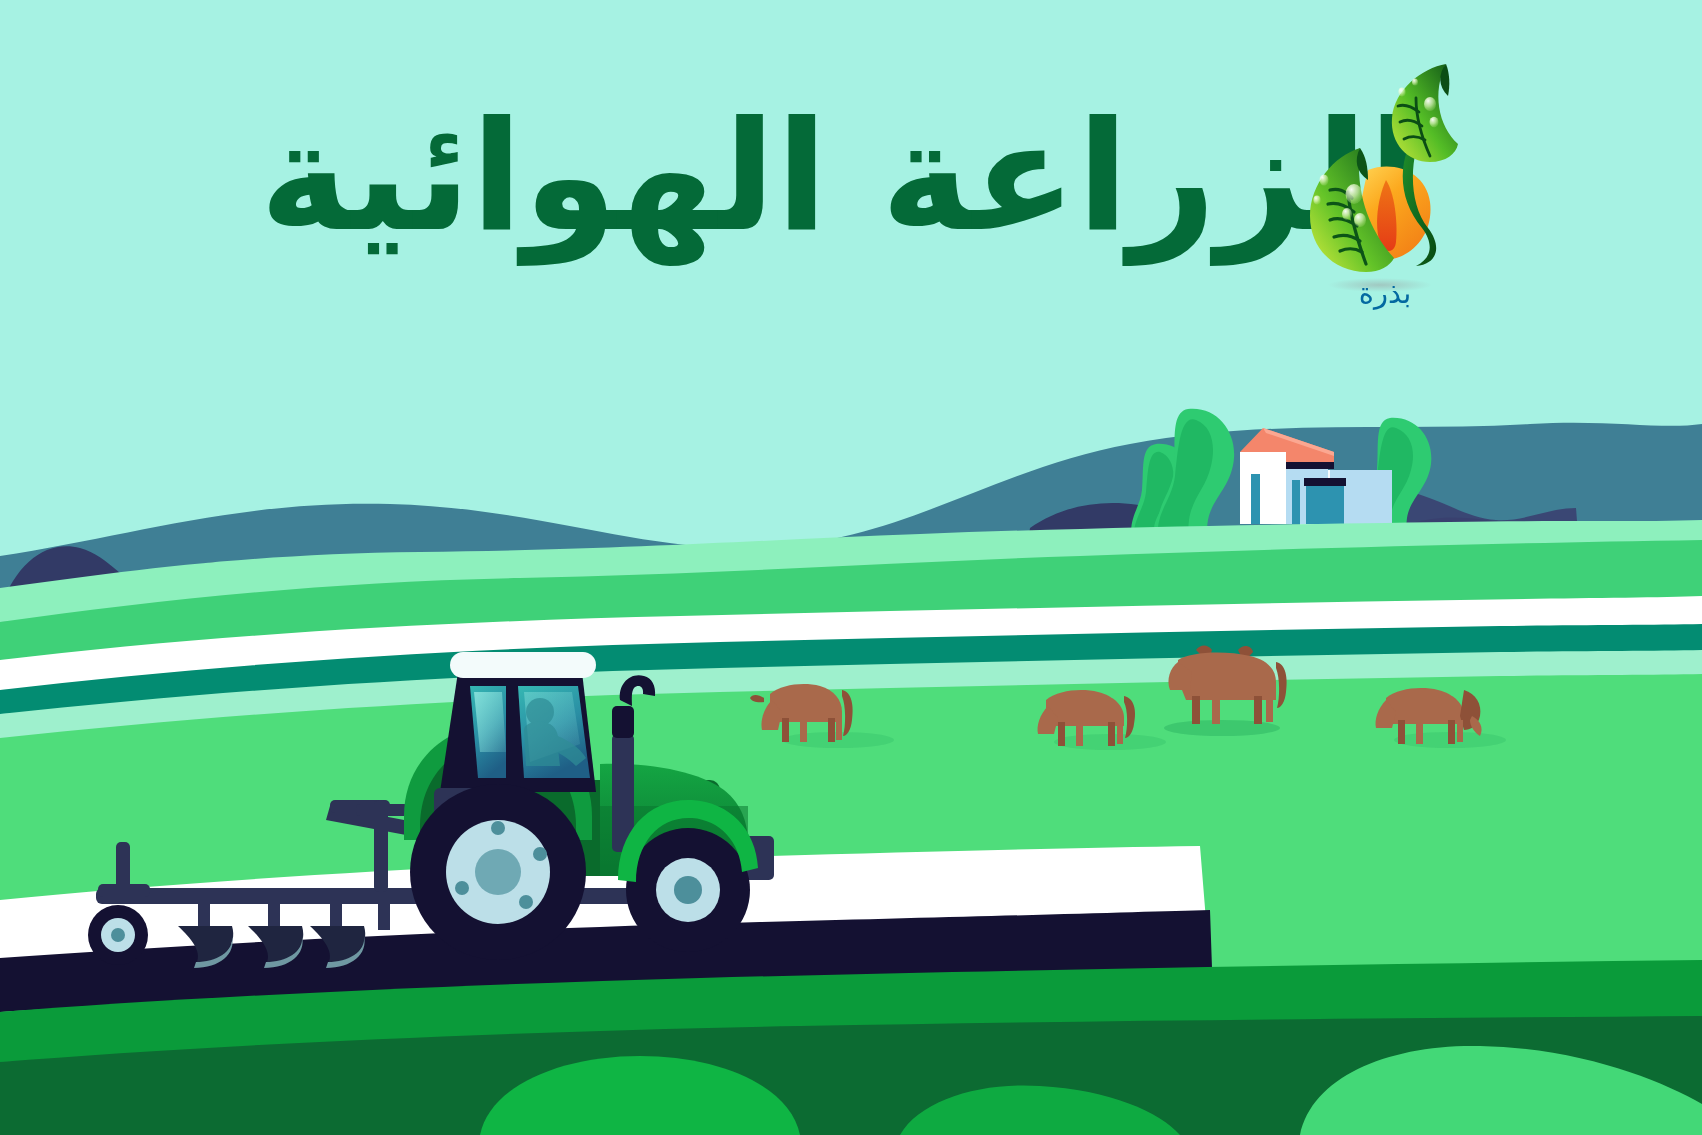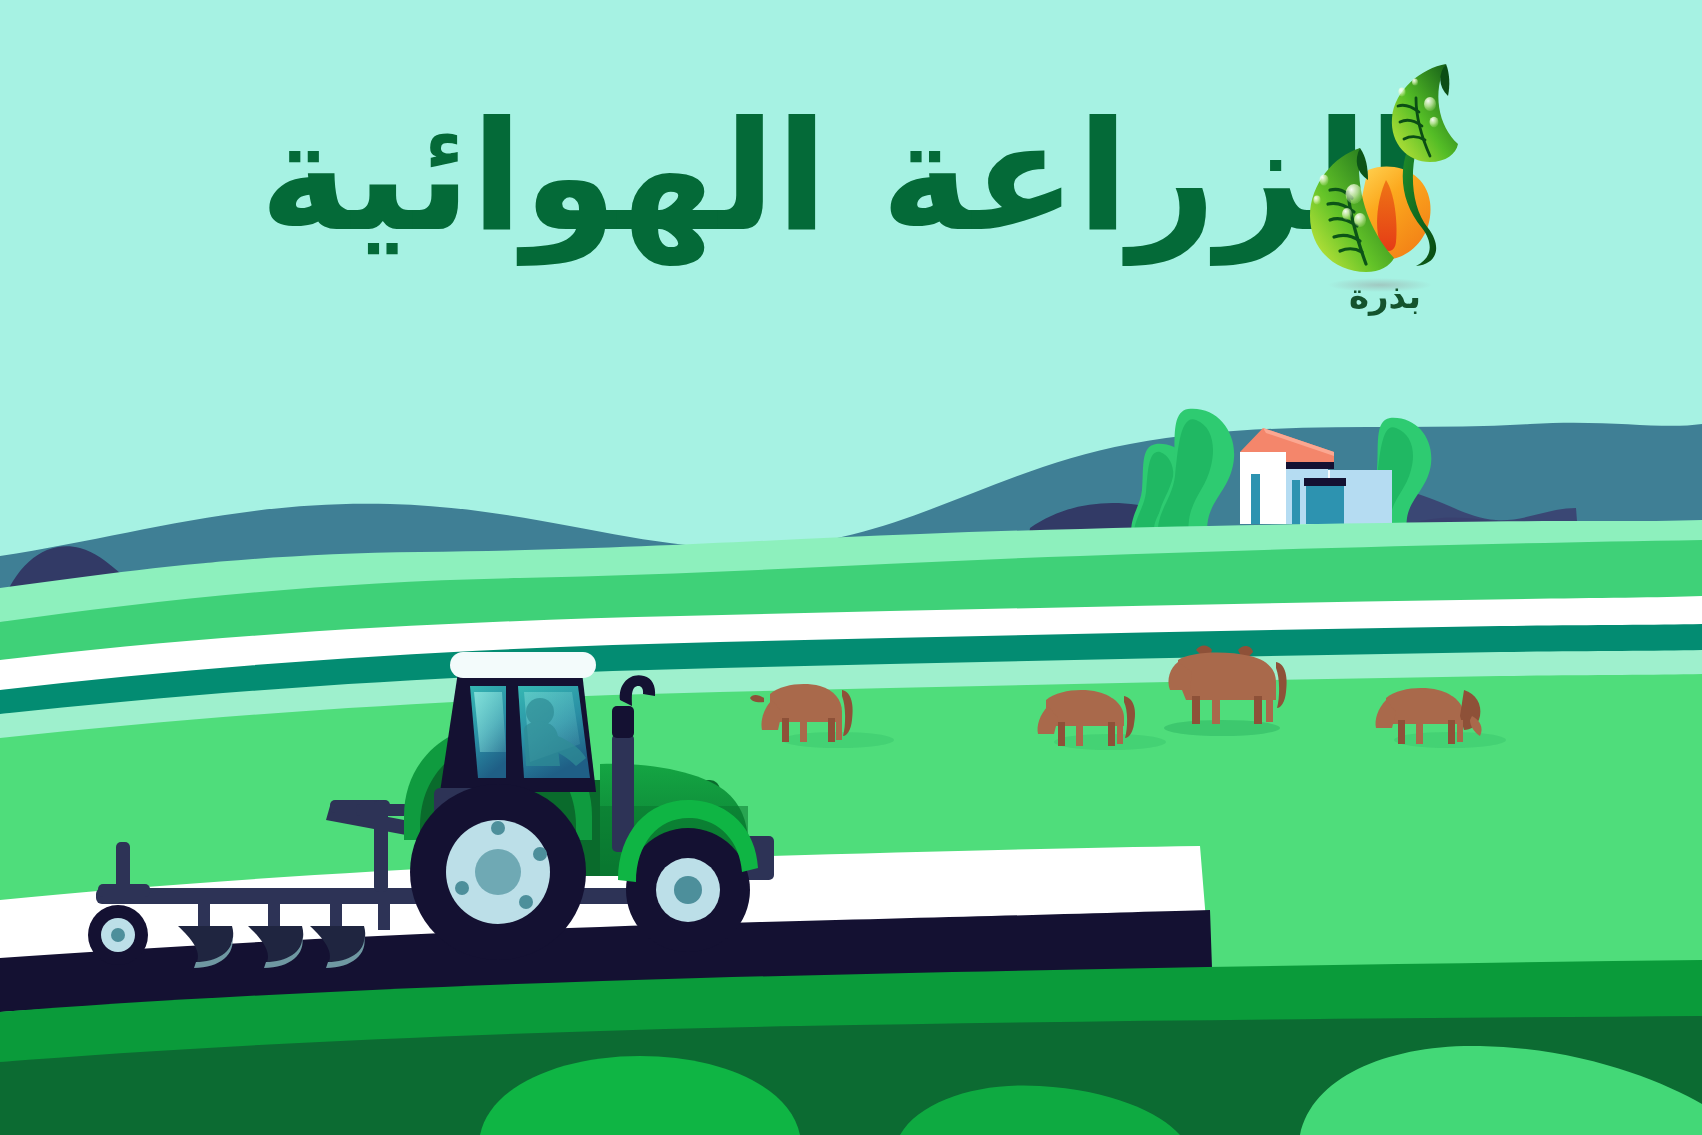--- a/index.html
+++ b/index.html
@@ -36,23 +36,23 @@
     position:absolute;
     left:1282px; top:52px;
     width:200px; height:275px;
   }
   .logo-caption {
     position:absolute;
     left:1285px; top:276px;
     width:200px;
     text-align:center;
     direction:rtl;
-    font-size:34px;
-    font-weight:700;
-    color:#14532d;
+    font-size:29px;
+    font-weight:400;
+    color:#0369a1;
     font-family:"DejaVu Sans", sans-serif;
   }
 </style>
 </head>
 <body>
 
 <div id="stage">
 <svg viewBox="0 0 1702 1135" preserveAspectRatio="none" xmlns="http://www.w3.org/2000/svg">
   <defs>
 

